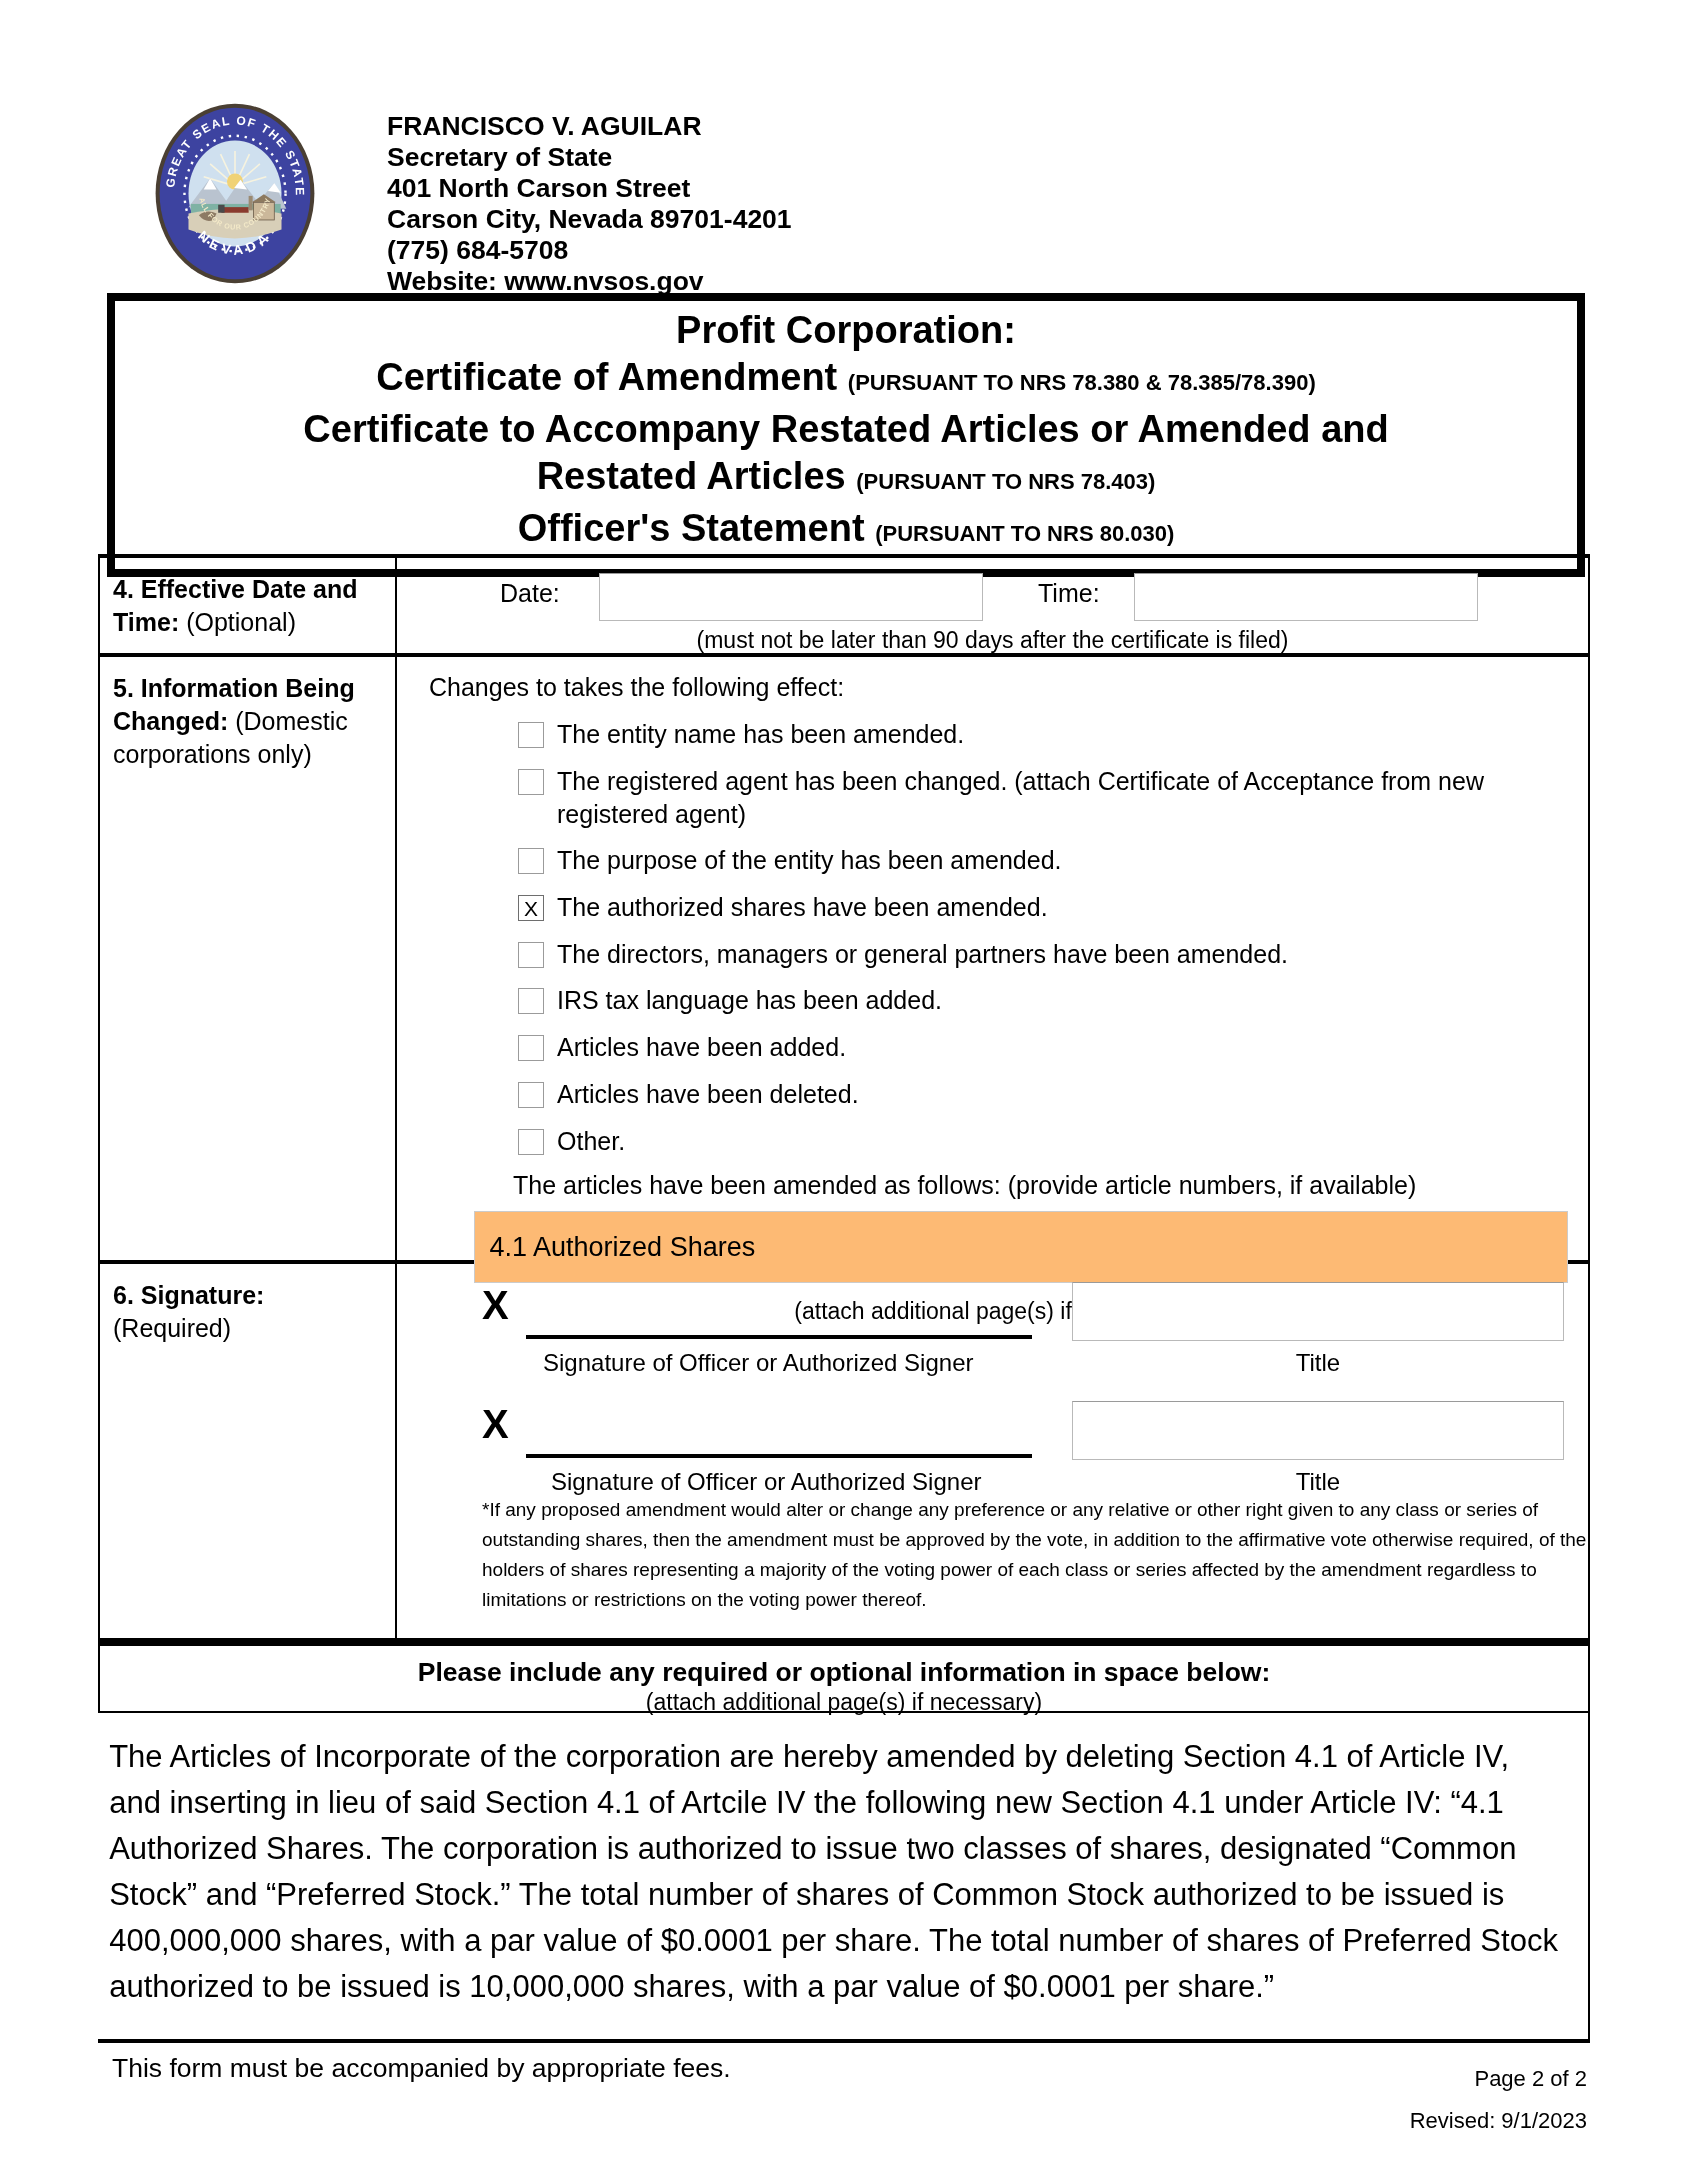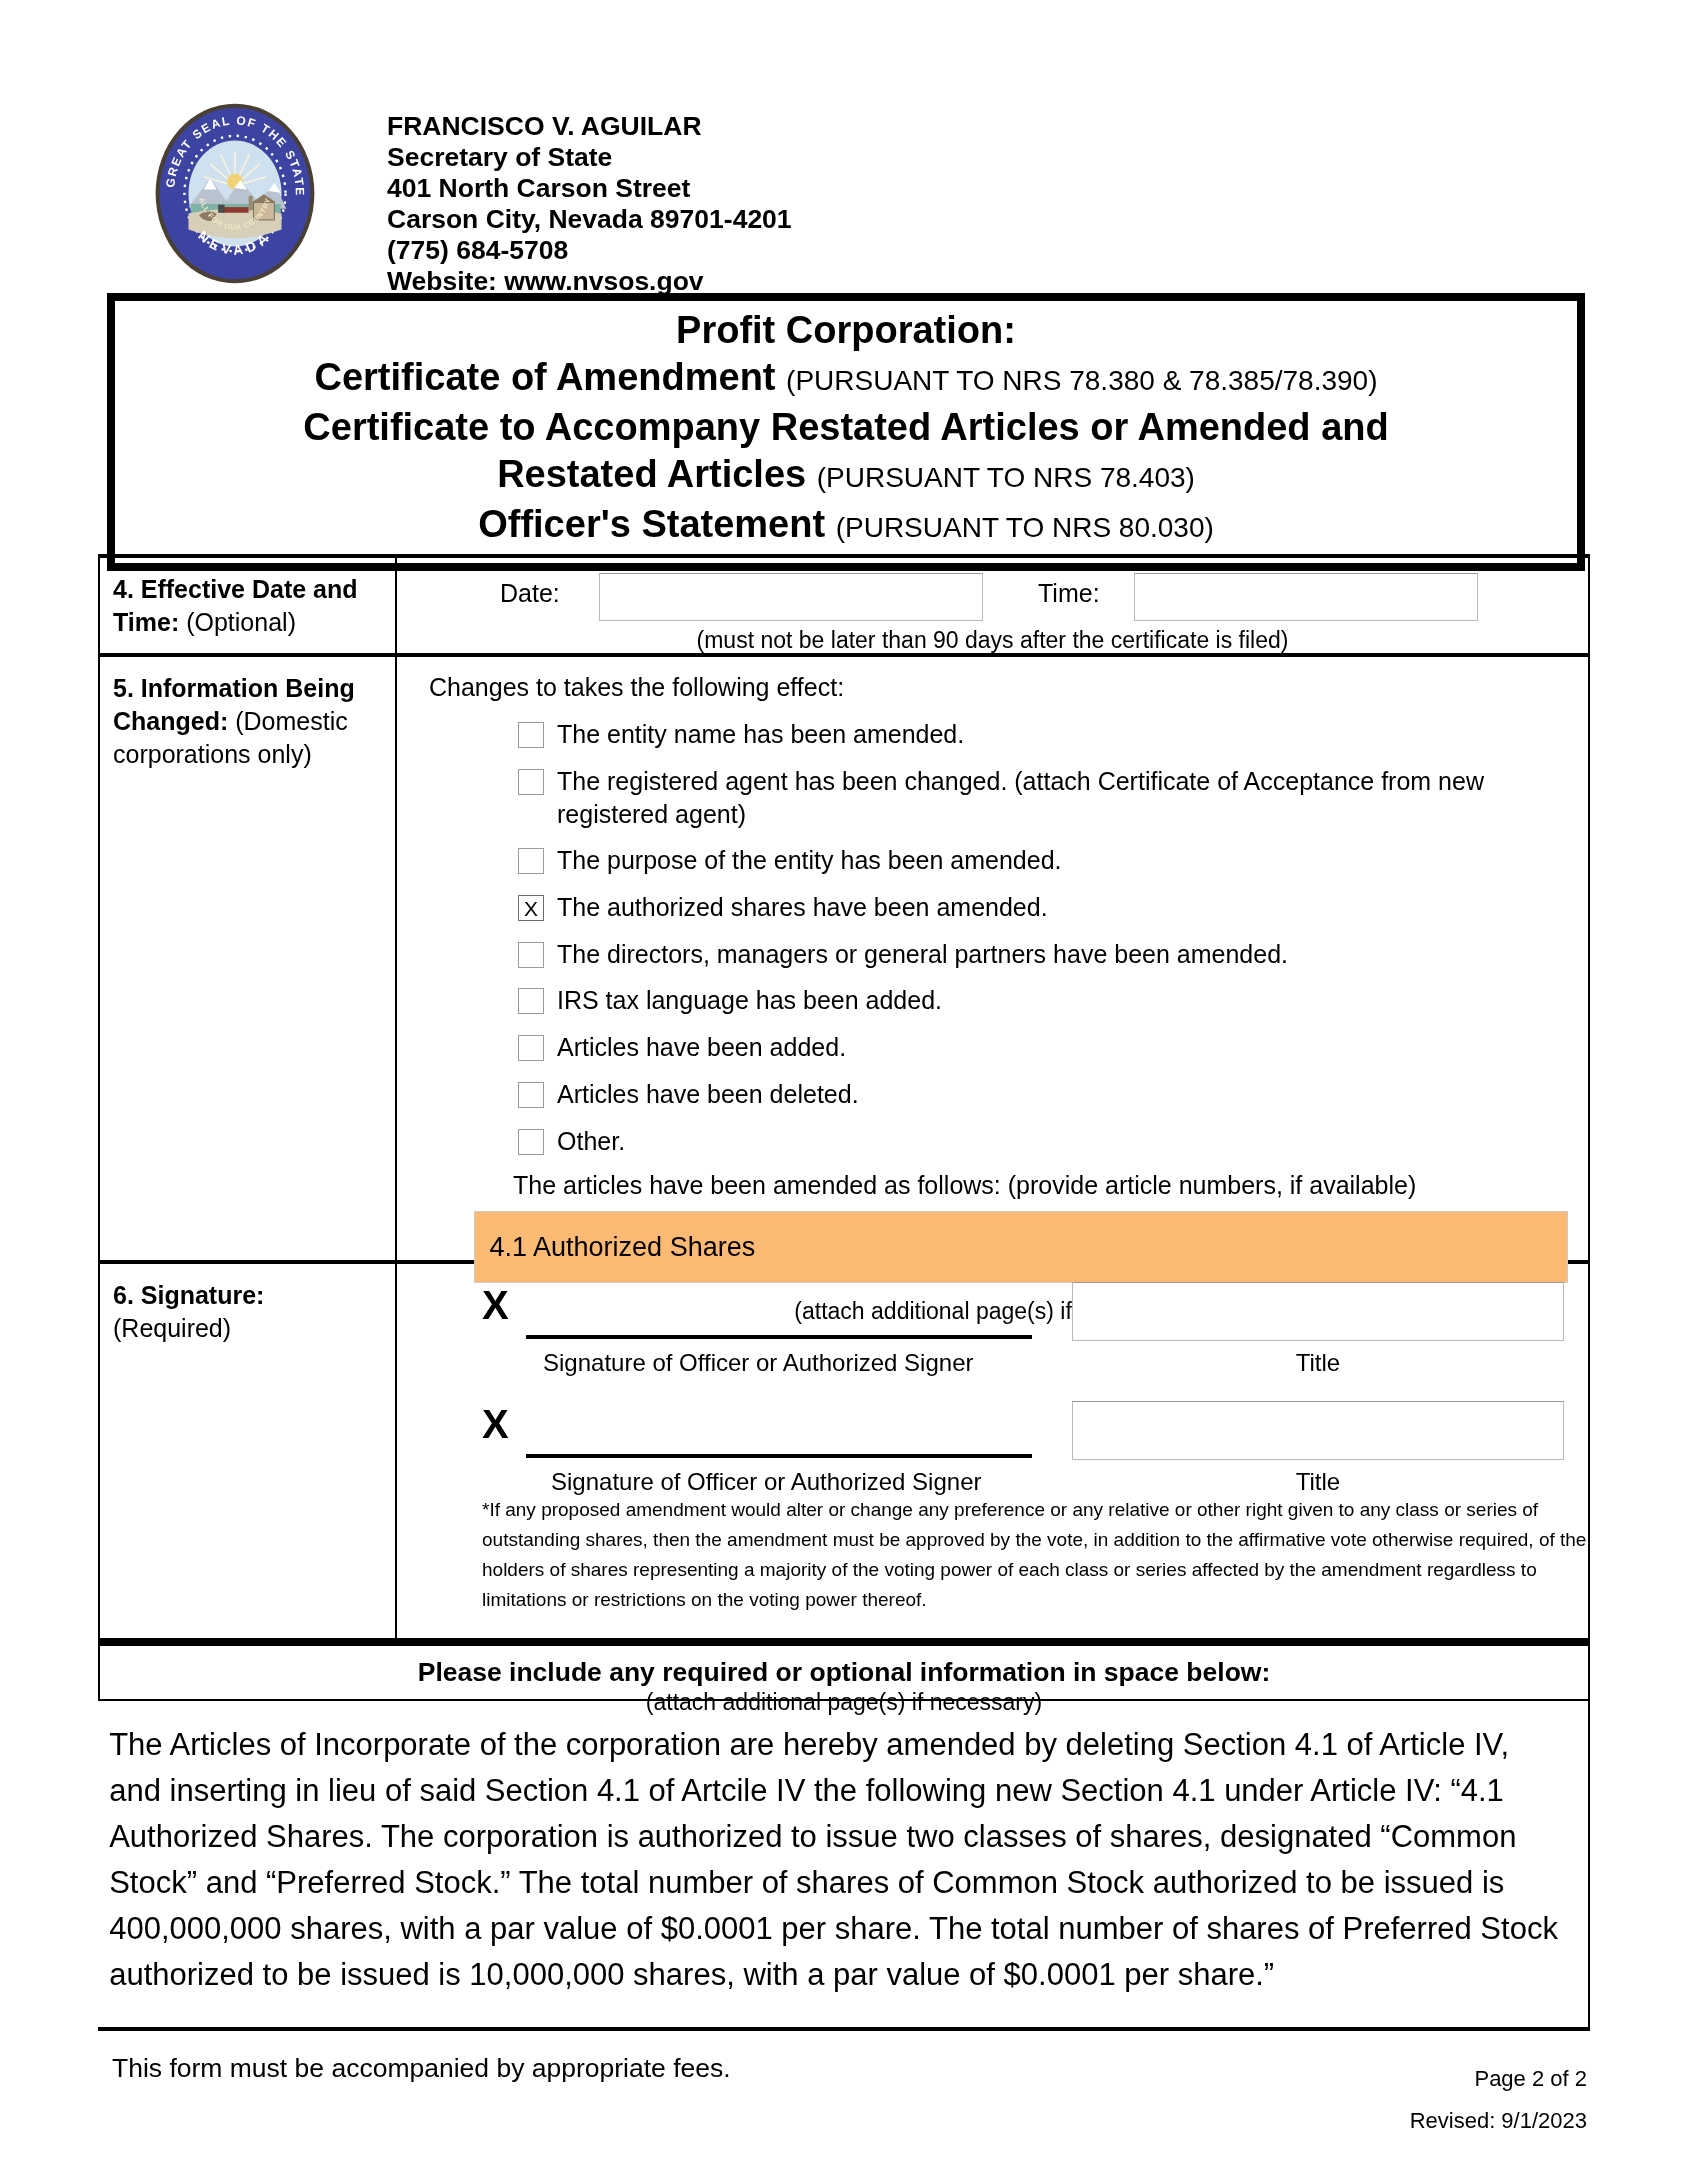--- a/index.html
+++ b/index.html
@@ -14,21 +14,21 @@
   .seal-wrap { width:162px; height:185px; flex-shrink:0; }
   .agency { margin-left:71px; padding-top:9.6px; font-weight:bold; font-size:26.5px; line-height:31px; white-space:nowrap; }
 
   
   .title-box {
     position:absolute; left:107px; top:293px; width:1478px;
     border:8px solid #000; text-align:center; padding:6.4px 4.8px 11.2px;
     background:#fff;
   }
   .tb-line { font-size:38px; font-weight:bold; line-height:47px; }
-  .tb-small { font-size:28px; font-weight:normal; }
+  .tb-small { font-size:22px; font-weight:bold; }
 
   
   .formtable { position:absolute; left:98px; top:554px; width:1492px; border-top:4px solid #000; }
   .frow { display:flex; border-left:2.4px solid #000; border-right:2.4px solid #000; border-bottom:4px solid #000; }
   .flabel { width:297px; border-right:2.4px solid #000; padding:14.5px 8px 0 13px; font-size:25px; line-height:33px; flex-shrink:0; }
   .fcontent { flex:1; position:relative; }
   .b { font-weight:bold; }
 
   .row4 { height:99px; }
   .row5 { height:607px; }
@@ -75,21 +75,21 @@
   .title-input1 { top:17.7px; }
   .title-input2 { top:137px; }
   .title-caption { position:absolute; left:675px; width:492px; text-align:center; font-size:24px; }
   .title-caption1 { top:85px; }
   .title-caption2 { top:204px; }
   .footnote { position:absolute; left:85px; top:231px; width:1125px; font-size:19px; line-height:30px; }
 
   
   .include-band {
     border-left:2.4px solid #000; border-right:2.4px solid #000; border-bottom:2.4px solid #000;
-    height:55px; text-align:center; padding-top:9.6px;
+    height:67px; text-align:center; padding-top:9.6px;
   }
   .ib-bold { font-size:26.5px; font-weight:bold; line-height:32px; }
   .ib-note { font-size:23px; line-height:29px; }
 
   
   .statement-box {
     border-right:2.4px solid #000; border-bottom:4px solid #000;
     height:330px; padding:21px 27px 0 11.2px;
     font-size:31px; line-height:46px;
   }

